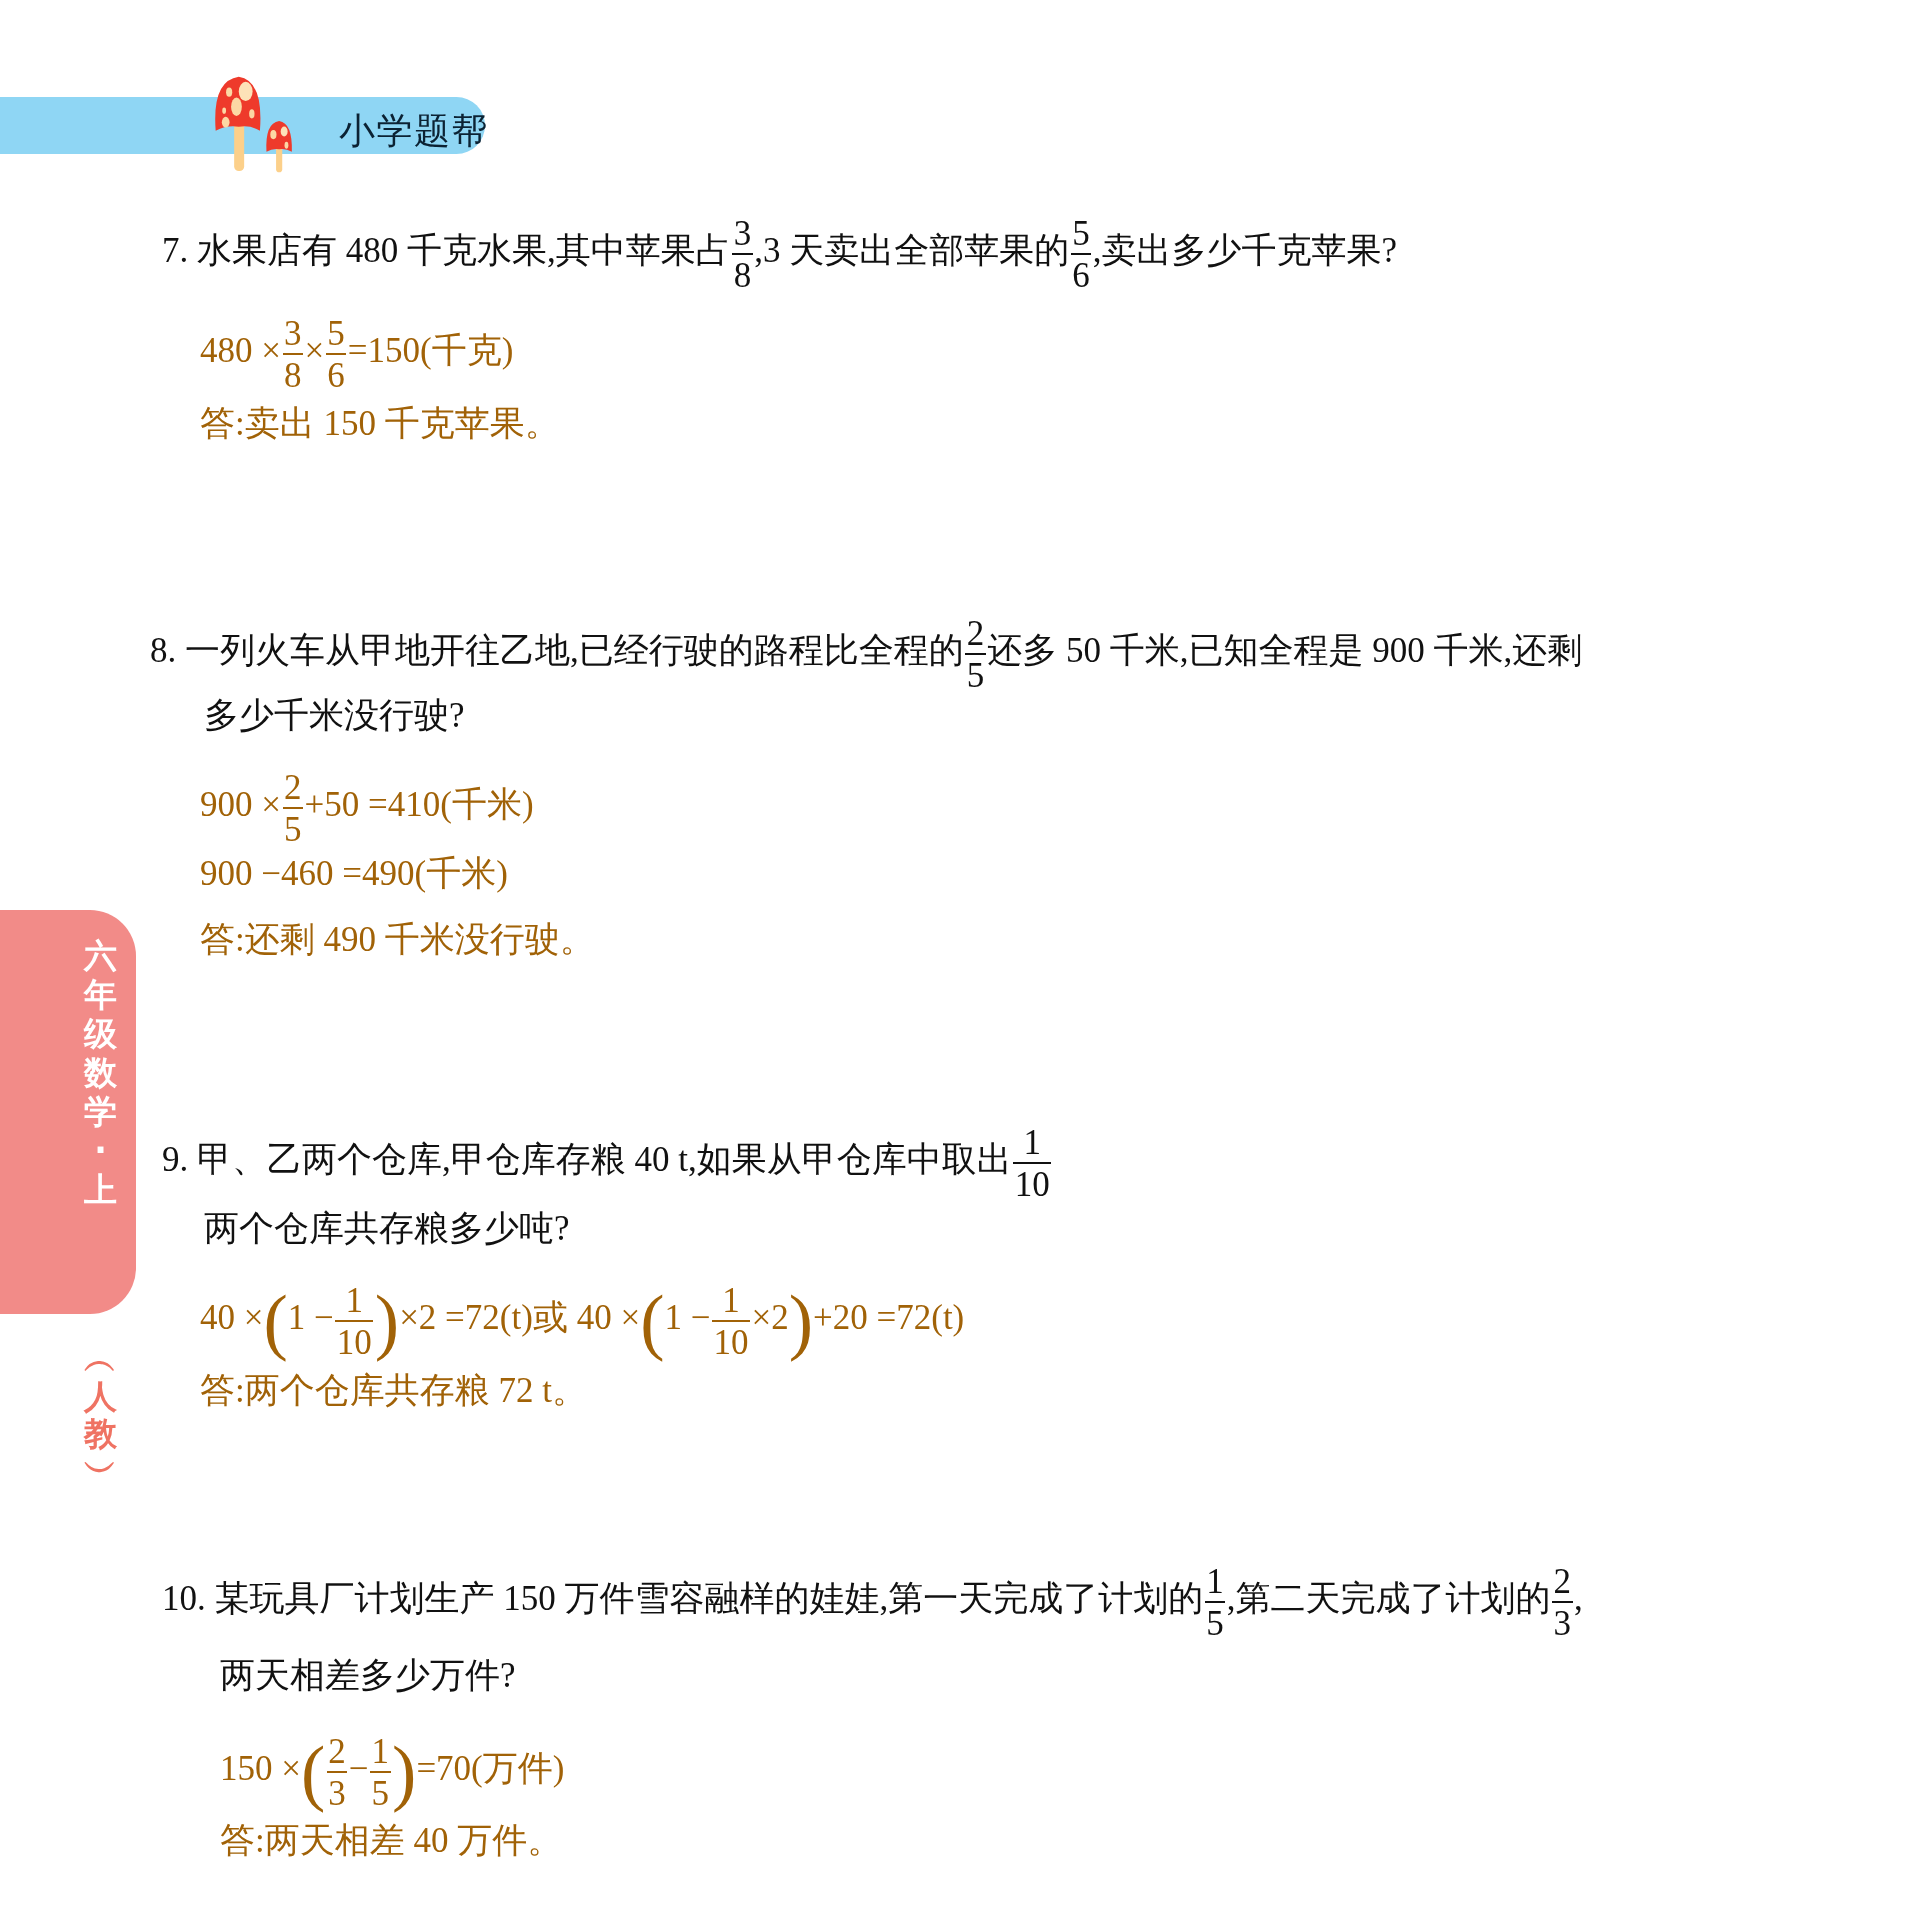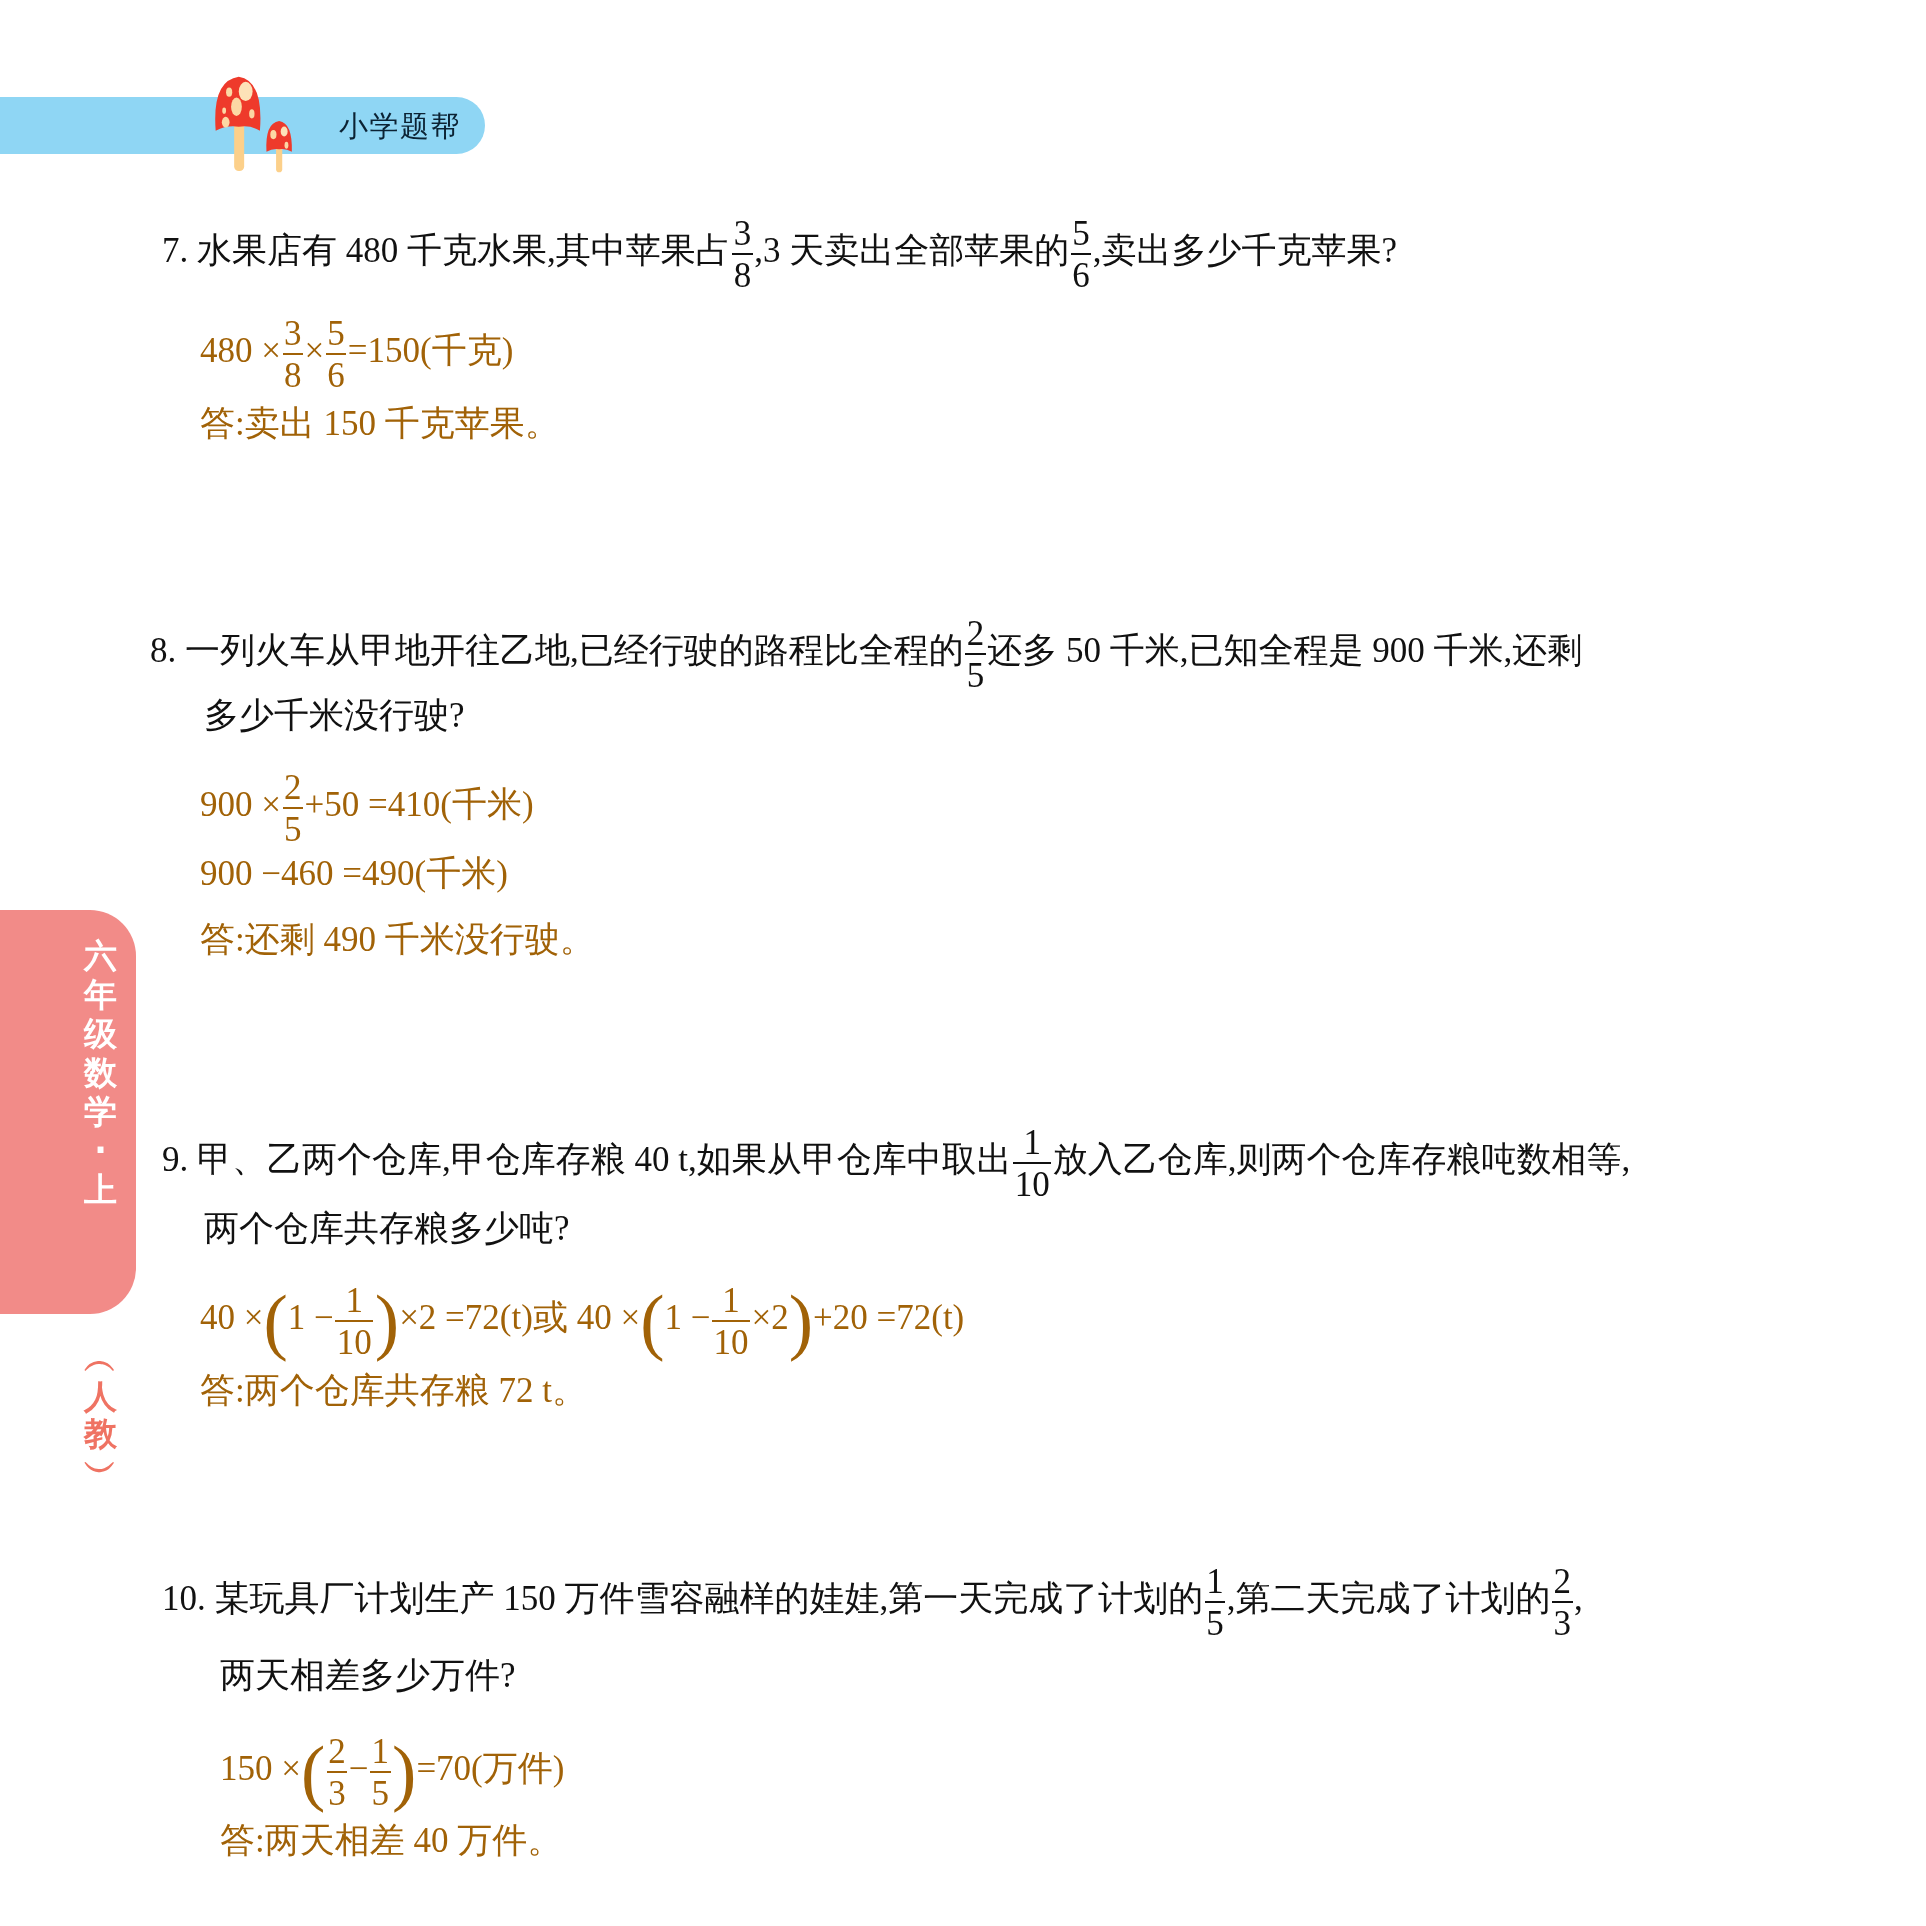--- a/index.html
+++ b/index.html
@@ -1,21 +1,21 @@
 <!DOCTYPE html>
 <html style="font-size:6.2px"><head>
 <meta charset="utf-8">
 <style>
   html, body { margin: 0; padding: 0; }
   body { width: 1968px; height: 2731px; position: relative; background: #ffffff; overflow: hidden;
          font-family: "Liberation Serif", "DejaVu Serif", serif; color: #111; }
   .hdr-bar { position: absolute; left: 0; top: 97px; width: 485px; height: 57px; background: #8fd6f4;
              border-radius: 0 28.5px 28.5px 0; }
   .hdr-title { position: absolute; left: 339px; top: 107px; font-family: "DejaVu Sans", sans-serif;
-               font-size: 29px; color: #0b2233; letter-spacing: 1.5px; }
+               font-size: 36px; color: #0b2233; letter-spacing: 1.5px; }
   .mush { position: absolute; }
   .side-tab { position: absolute; left: 0; top: 910px; width: 136px; height: 404px; background: #f28b88;
               border-radius: 0 46px 46px 0; }
   .side-text { position: absolute; left: 83px; top: 936px; width: 35px; font-family: "DejaVu Sans", sans-serif;
                font-weight: bold; font-size: 33px; line-height: 39px; color: #ffffff; text-align: center; }
   .side-sub { position: absolute; left: 83px; top: 1341px; width: 35px; font-family: "DejaVu Sans", sans-serif;
               font-weight: bold; font-size: 33px; line-height: 37px; color: #ef7363; text-align: center; }
   .line { position: absolute; white-space: nowrap; font-size: 35px; line-height: 46px; }
   .q { color: #111111; }
   .a { color: #a16207; }
@@ -99,21 +99,21 @@
     </span><span>+50 =410(千米)</span>
 </div>
 <div class="line a" style="left:200px;top:851px">900 −460 =490(千米)</div>
 <div class="line a" style="left:200px;top:917px">答:还剩 490 千米没行驶。</div>
 
 <div class="line q" style="left:162px;top:1125px">
   <span>9.</span>
   <span>甲、乙两个仓库,甲仓库存粮 40 t,如果从甲仓库中取出</span><span class="frac">
       <span class="num">1</span>
       <span class="den">10</span>
-    </span><span>放入乙仓库,则两个仓库存粮吨数相等,</span>
+    </span>
 </div>
 <div class="line q" style="left:204px;top:1206px">两个仓库共存粮多少吨?</div>
 <div class="line a" style="left:200px;top:1283px">
   <span>40 ×</span><span class="paren">(</span><span>1 −</span><span class="frac">
       <span class="num">1</span>
       <span class="den">10</span>
     </span><span class="paren">)</span><span>×2 =72(t)或 40 ×</span><span class="paren">(</span><span>1 −</span><span class="frac">
       <span class="num">1</span>
       <span class="den">10</span>
     </span><span>×2</span><span class="paren">)</span><span>+20 =72(t)</span>

